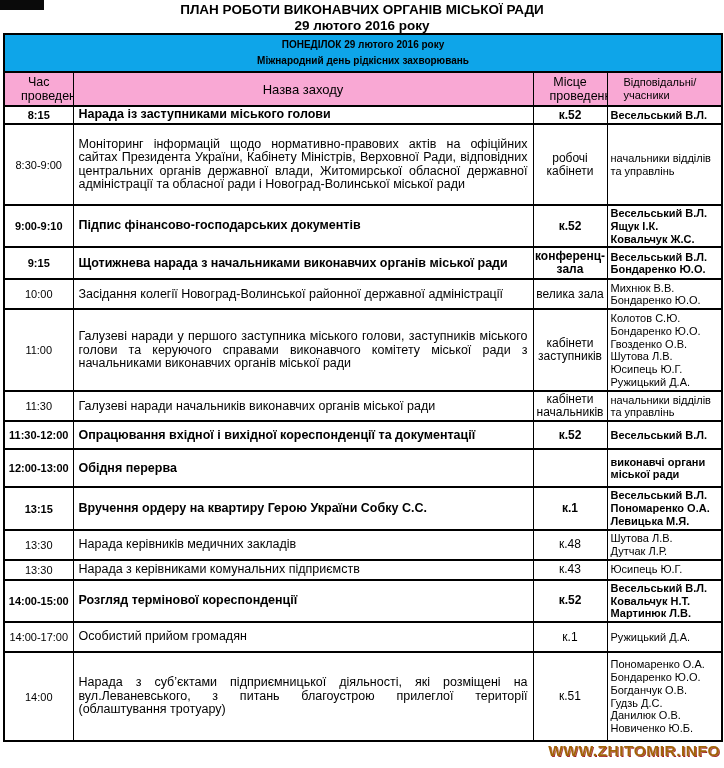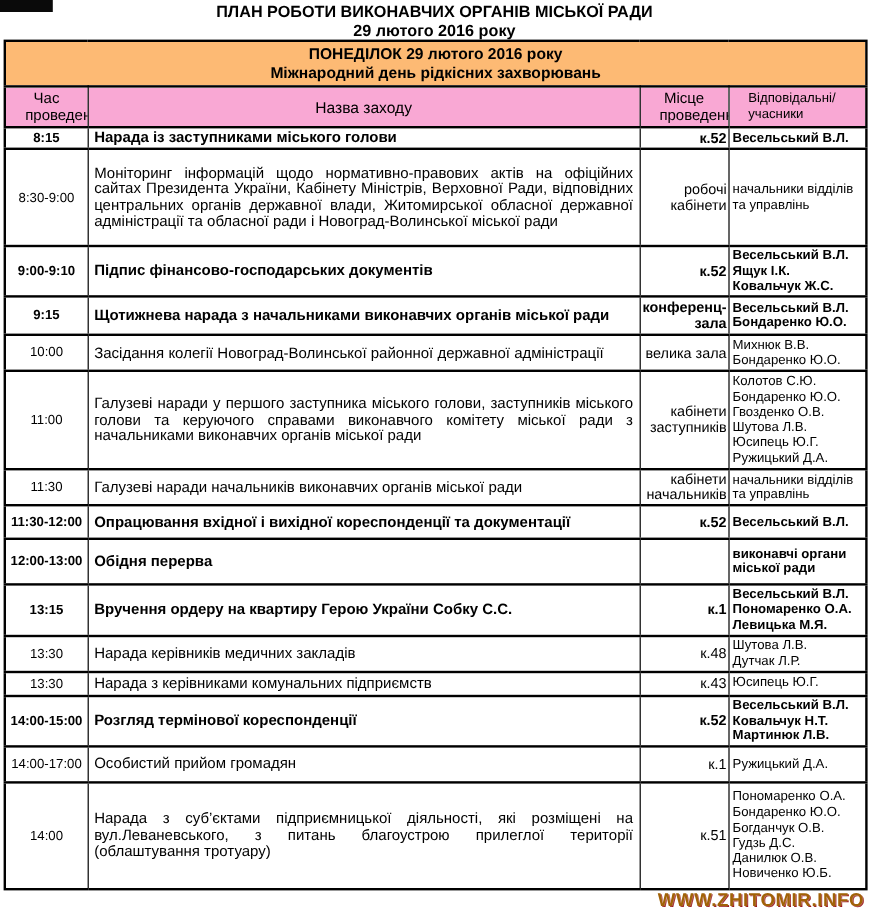--- a/index.html
+++ b/index.html
@@ -4,29 +4,29 @@
 <style>
   html,body{margin:0;padding:0;background:#fff;}
   .page{position:relative;width:724px;height:768px;overflow:hidden;background:#fff;
         font-family:"Liberation Sans",sans-serif;color:#000;}
   .scan-artifact{position:absolute;left:0;top:0;width:44px;height:10px;background:#0a0a0a;}
   .doc-title{position:absolute;left:0;top:2px;width:724px;text-align:center;
              font-weight:bold;font-size:13.5px;line-height:15.5px;}
   .sched{position:absolute;left:3px;top:33px;border-collapse:collapse;table-layout:fixed;
          width:718px;border:2px solid #000;}
   .sched td,.sched th{border:solid #000;border-width:2px 1px;overflow:hidden;}
-  .banner-cell{background:#fdba74;text-align:center;font-weight:bold;font-size:13px;
+  .banner-cell{background:#0ea5e9;text-align:center;font-weight:bold;font-size:10px;
                line-height:16px;height:34px;padding:1px 0;margin-left:10px;}
   .hdr th{background:#f9a8d4;font-weight:normal;height:32px;padding:0 16px;}
   .h-time,.h-place{font-size:12.5px;line-height:14px;text-align:center;}
   .h-event{font-size:13px;text-align:center;}
   .h-resp{font-size:11px;font-weight:bold;text-align:left;line-height:13px;white-space:pre-line;}
   .c-time{text-align:center;font-size:11px;line-height:14px;vertical-align:middle;padding:0 1px;}
   .c-event{text-align:left;font-size:12.5px;line-height:13.5px;vertical-align:middle;padding:1px 5px;}
-  .c-place{text-align:right;font-size:12px;line-height:13px;vertical-align:middle;padding:0 1px;}
+  .c-place{text-align:center;font-size:12px;line-height:13px;vertical-align:middle;padding:0 1px;}
   .c-resp{text-align:left;font-size:11px;line-height:12.8px;vertical-align:middle;
           padding:1px 3px;white-space:pre-line;}
   tr.bold td{font-weight:bold;}
   .justify{text-align:justify;text-align-last:left;margin-left:20px;}
   .watermark{position:absolute;right:4px;top:742px;font-size:15.5px;font-weight:bold;
              letter-spacing:.5px;color:#a16207;
              text-shadow:0 0 2px #ffffff,1px 1px 0 #8f0000;}
 </style>
 </head>
 <body>

